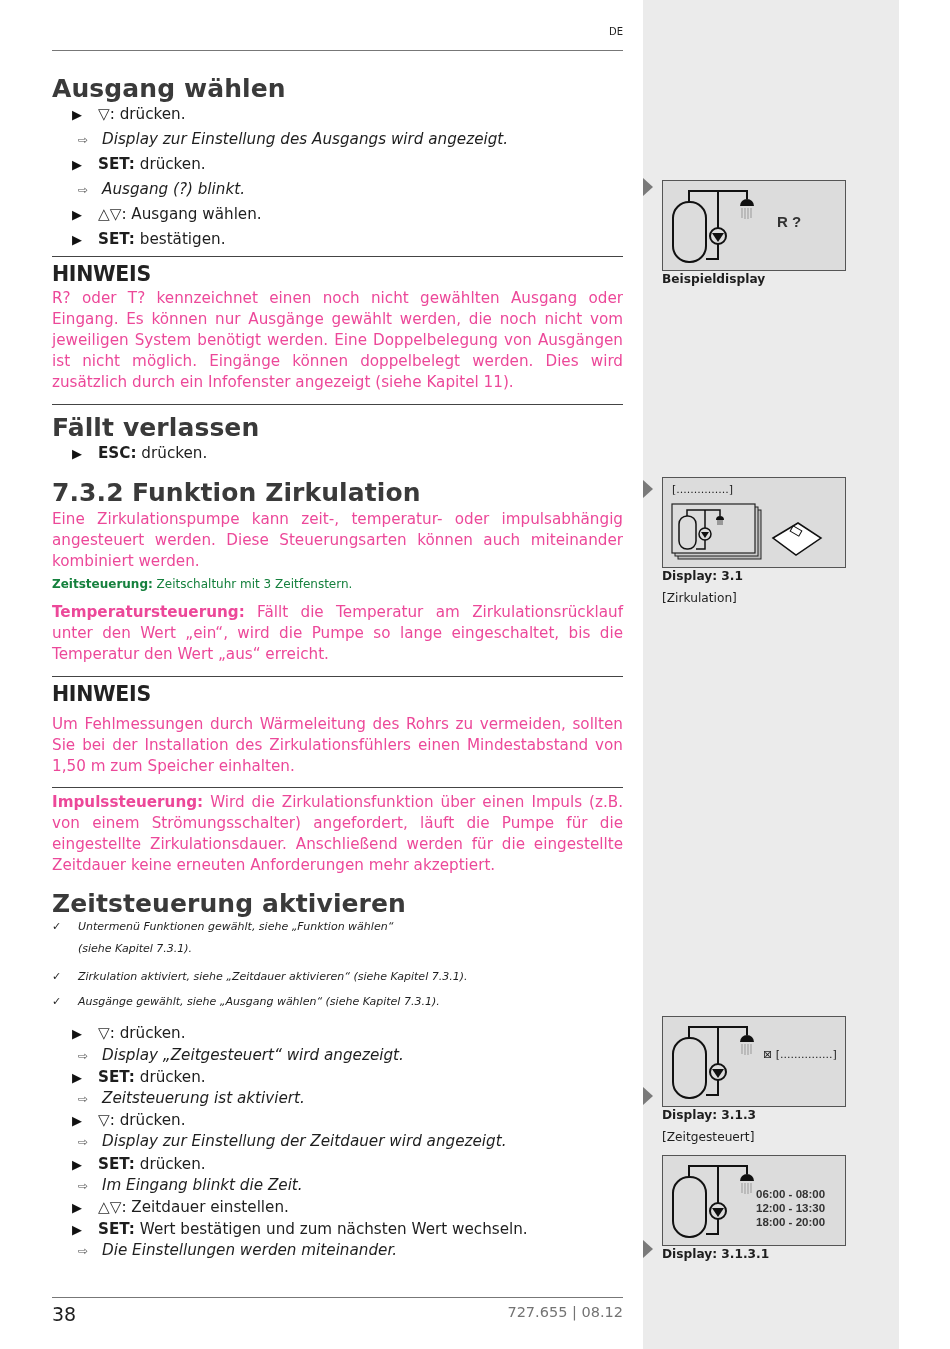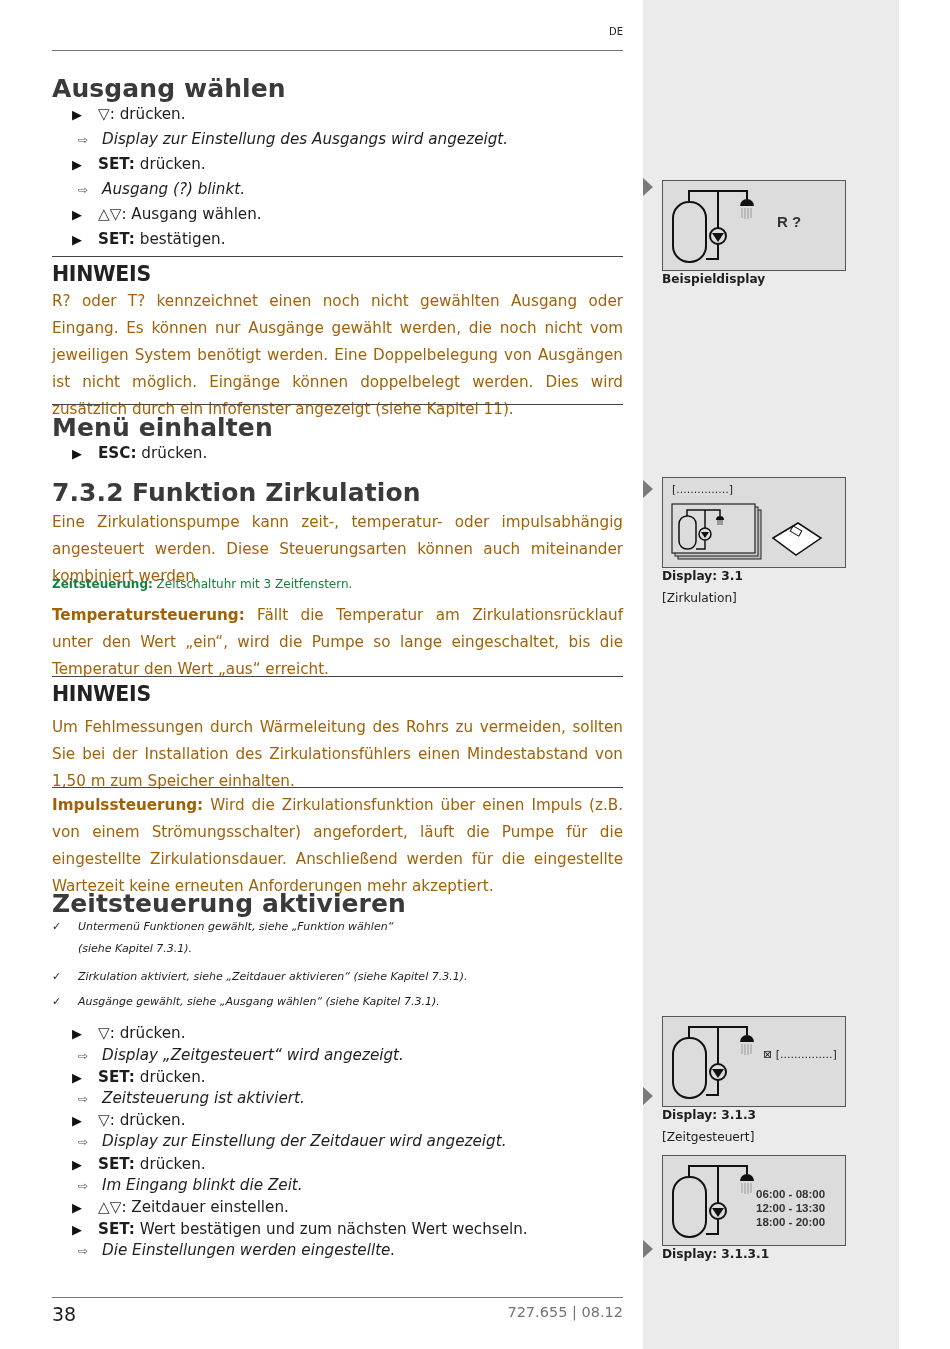--- a/index.html
+++ b/index.html
@@ -4,21 +4,21 @@
 <style>
   html, body { margin:0; padding:0; }
   body { width:950px; height:1349px; position:relative; background:#ffffff; font-family:"DejaVu Sans", sans-serif; color:#1a1a1a; overflow:hidden; }
   .sidebar { position:absolute; left:643px; top:0; width:256px; height:1349px; background:#ebebeb; }
   .lang { position:absolute; left:560px; top:26px; width:63px; text-align:right; font-size:10px; color:#222; }
   .hr { position:absolute; left:52px; width:571px; height:0; border-top:1px solid #777; }
   .hr.dark { border-top:1.5px solid #444; }
   .h2 { position:absolute; left:52px; font-weight:bold; font-size:25px; color:#3a3a3a; letter-spacing:0.1px; }
   .hinweis { position:absolute; left:52px; font-weight:bold; font-size:20.5px; color:#222; letter-spacing:-0.3px; }
   .line { position:absolute; left:52px; font-size:12px; color:#15803d; white-space:nowrap; }
-  .para { position:absolute; left:52px; width:571px; font-size:15.2px; line-height:27px; color:#a16207; text-align:justify; }
+  .para { position:absolute; left:52px; width:571px; font-size:15.2px; line-height:21px; color:#ec4899; text-align:justify; }
   .bullet { position:absolute; left:48px; font-size:15.2px; color:#1e1e1e; white-space:nowrap;margin-left:24px; }
   .bullet .tri { display:inline-block; width:26px; font-size:13px; color:#111; }
   .result { position:absolute; left:78px; font-size:15.2px; font-style:italic; color:#1e1e1e; white-space:nowrap; }
   .result .arr { display:inline-block; width:24px; font-style:normal; font-size:12px; color:#555; }
   .check { position:absolute; left:52px; font-size:11px; font-style:italic; color:#1e1e1e; white-space:nowrap; }
   .check .ck { display:inline-block; width:26px; font-style:normal; }
   b { font-weight:bold; }
   .sym { font-style:normal; color:#333; }
   .disp { position:absolute; left:662px; width:184px; background:#dcdcdc; border:1.5px solid #555; box-sizing:border-box; }
   .pointer { position:absolute; left:643px; width:0; height:0; border-top:9px solid transparent; border-bottom:9px solid transparent; border-left:10px solid #7a7a7a; }
@@ -42,52 +42,52 @@
 <div class="bullet" style="top:155px"><span class="tri">▶</span><b>SET:</b><span> drücken.</span></div>
 <div class="result" style="top:180px"><span class="arr">⇨</span><span>Ausgang (?) blinkt.</span></div>
 <div class="bullet" style="top:205px"><span class="tri">▶</span><span class="sym">△▽</span><span>: Ausgang wählen.</span></div>
 <div class="bullet" style="top:230px"><span class="tri">▶</span><b>SET:</b><span> bestätigen.</span></div>
 
 <div class="hr dark" style="top:256px"></div>
 <div class="hinweis" style="top:262px">HINWEIS</div>
 <div class="para" style="top:288px">R? oder T? kennzeichnet einen noch nicht gewählten Ausgang oder Eingang. Es können nur Ausgänge gewählt werden, die noch nicht vom jeweiligen System benötigt werden. Eine Doppelbelegung von Ausgängen ist nicht möglich. Eingänge können doppelbelegt werden. Dies wird zusätzlich durch ein Infofenster angezeigt (siehe Kapitel 11).</div>
 <div class="hr dark" style="top:404px"></div>
 
-<div class="h2" style="top:413px">Menü einhalten</div>
+<div class="h2" style="top:413px">Fällt verlassen</div>
 <div class="bullet" style="top:444px"><span class="tri">▶</span><b>ESC:</b><span> drücken.</span></div>
 
 <div class="h2" style="top:478px"><span style="display:inline-block;width:80px">7.3.2</span><span>Funktion Zirkulation</span></div>
 <div class="para" style="top:509px">Eine Zirkulationspumpe kann zeit-, temperatur- oder impulsabhängig angesteuert werden. Diese Steuerungsarten können auch miteinander kombiniert werden.</div>
 <div class="line" style="top:577px"><b>Zeitsteuerung:</b><span> Zeitschaltuhr mit 3 Zeitfenstern.</span></div>
 <div class="para" style="top:602px"><b>Temperatursteuerung:</b><span> Fällt die Temperatur am Zirkulationsrücklauf unter den Wert „ein“, wird die Pumpe so lange eingeschaltet, bis die Temperatur den Wert „aus“ erreicht.</span></div>
 
 <div class="hr dark" style="top:676px"></div>
 <div class="hinweis" style="top:682px">HINWEIS</div>
 <div class="para" style="top:714px">Um Fehlmessungen durch Wärmeleitung des Rohrs zu vermeiden, sollten Sie bei der Installation des Zirkulationsfühlers einen Mindestabstand von 1,50 m zum Speicher einhalten.</div>
 <div class="hr dark" style="top:787px"></div>
 
-<div class="para" style="top:792px"><b>Impulssteuerung:</b><span> Wird die Zirkulationsfunktion über einen Impuls (z.B. von einem Strömungsschalter) angefordert, läuft die Pumpe für die eingestellte Zirkulationsdauer. Anschließend werden für die eingestellte Wartezeit keine erneuten Anforderungen mehr akzeptiert.</span></div>
+<div class="para" style="top:792px"><b>Impulssteuerung:</b><span> Wird die Zirkulationsfunktion über einen Impuls (z.B. von einem Strömungsschalter) angefordert, läuft die Pumpe für die eingestellte Zirkulationsdauer. Anschließend werden für die eingestellte Zeitdauer keine erneuten Anforderungen mehr akzeptiert.</span></div>
 
 <div class="h2" style="top:889px">Zeitsteuerung aktivieren</div>
 <div class="check" style="top:920px"><span class="ck">✓</span><span>Untermenü Funktionen gewählt, siehe „Funktion wählen“</span></div>
 <div class="check" style="top:942px;left:78px">(siehe Kapitel 7.3.1).</div>
 <div class="check" style="top:970px"><span class="ck">✓</span><span>Zirkulation aktiviert, siehe „Zeitdauer aktivieren“ (siehe Kapitel 7.3.1).</span></div>
 <div class="check" style="top:995px"><span class="ck">✓</span><span>Ausgänge gewählt, siehe „Ausgang wählen“ (siehe Kapitel 7.3.1).</span></div>
 
 <div class="bullet" style="top:1024px"><span class="tri">▶</span><span class="sym">▽</span><span>: drücken.</span></div>
 <div class="result" style="top:1046px"><span class="arr">⇨</span><span>Display „Zeitgesteuert“ wird angezeigt.</span></div>
 <div class="bullet" style="top:1068px"><span class="tri">▶</span><b>SET:</b><span> drücken.</span></div>
 <div class="result" style="top:1089px"><span class="arr">⇨</span><span>Zeitsteuerung ist aktiviert.</span></div>
 <div class="bullet" style="top:1111px"><span class="tri">▶</span><span class="sym">▽</span><span>: drücken.</span></div>
 <div class="result" style="top:1132px"><span class="arr">⇨</span><span>Display zur Einstellung der Zeitdauer wird angezeigt.</span></div>
 <div class="bullet" style="top:1155px"><span class="tri">▶</span><b>SET:</b><span> drücken.</span></div>
 <div class="result" style="top:1176px"><span class="arr">⇨</span><span>Im Eingang blinkt die Zeit.</span></div>
 <div class="bullet" style="top:1198px"><span class="tri">▶</span><span class="sym">△▽</span><span>: Zeitdauer einstellen.</span></div>
 <div class="bullet" style="top:1220px"><span class="tri">▶</span><b>SET:</b><span> Wert bestätigen und zum nächsten Wert wechseln.</span></div>
-<div class="result" style="top:1241px"><span class="arr">⇨</span><span>Die Einstellungen werden eingestellte.</span></div>
+<div class="result" style="top:1241px"><span class="arr">⇨</span><span>Die Einstellungen werden miteinander.</span></div>
 
 <div class="hr" style="top:1297px"></div>
 <div class="footer-num">38</div>
 <div class="footer-doc">727.655 | 08.12</div>
 
 <div class="pointer" style="top:178px"></div>
 <div class="disp" style="top:180px;height:91px">
   <svg width="181" height="88" viewBox="0 0 181 88" style="position:absolute;left:0;top:0">
     <rect x="10" y="21" width="33" height="60" rx="16" fill="none" stroke="#111" stroke-width="2"></rect>
     <polyline points="26,21 26,10 84,10 84,18" fill="none" stroke="#111" stroke-width="2"></polyline>

